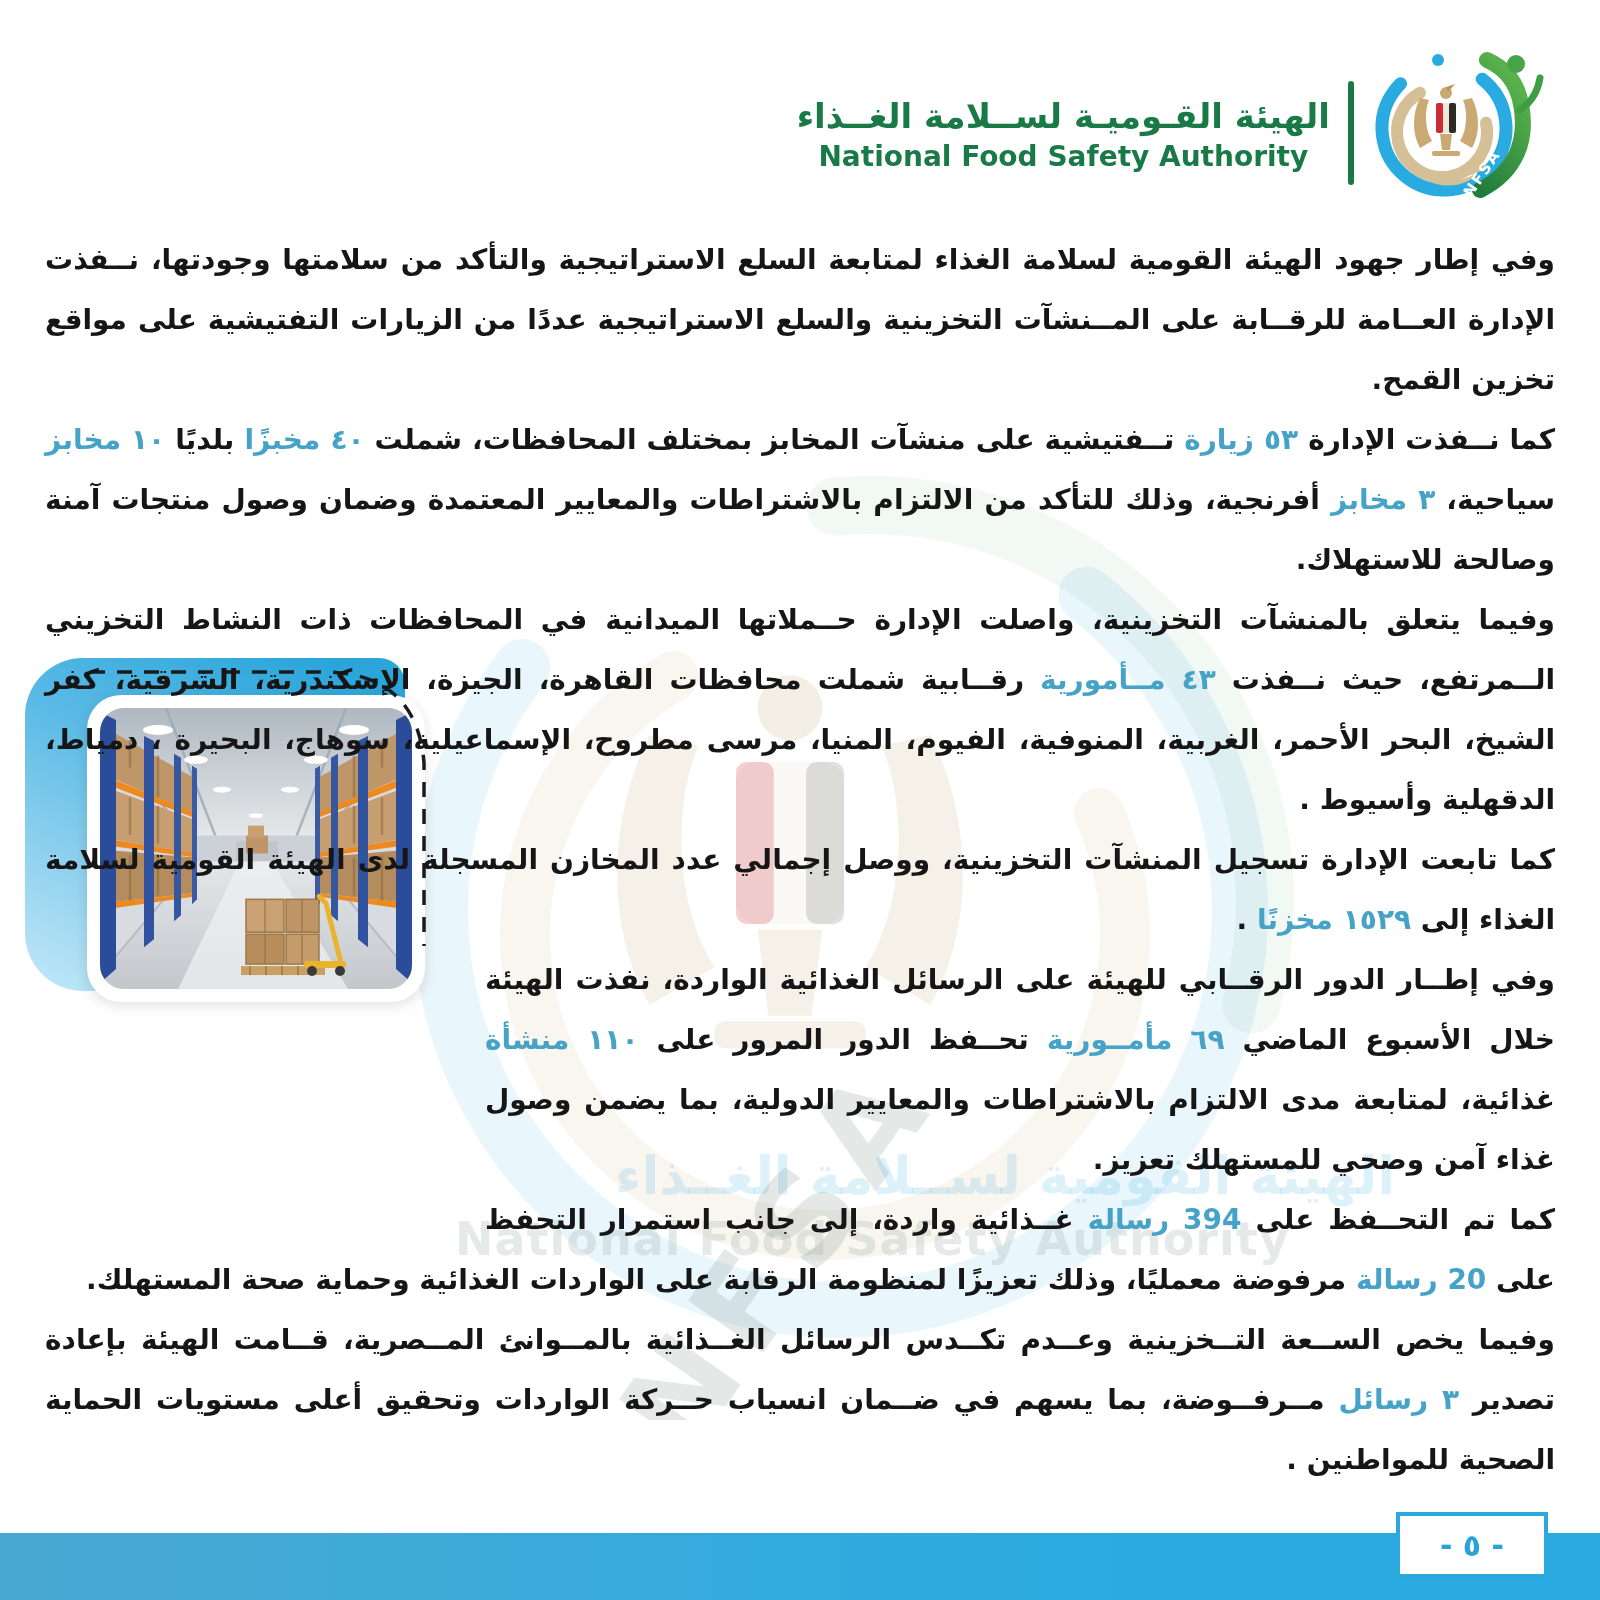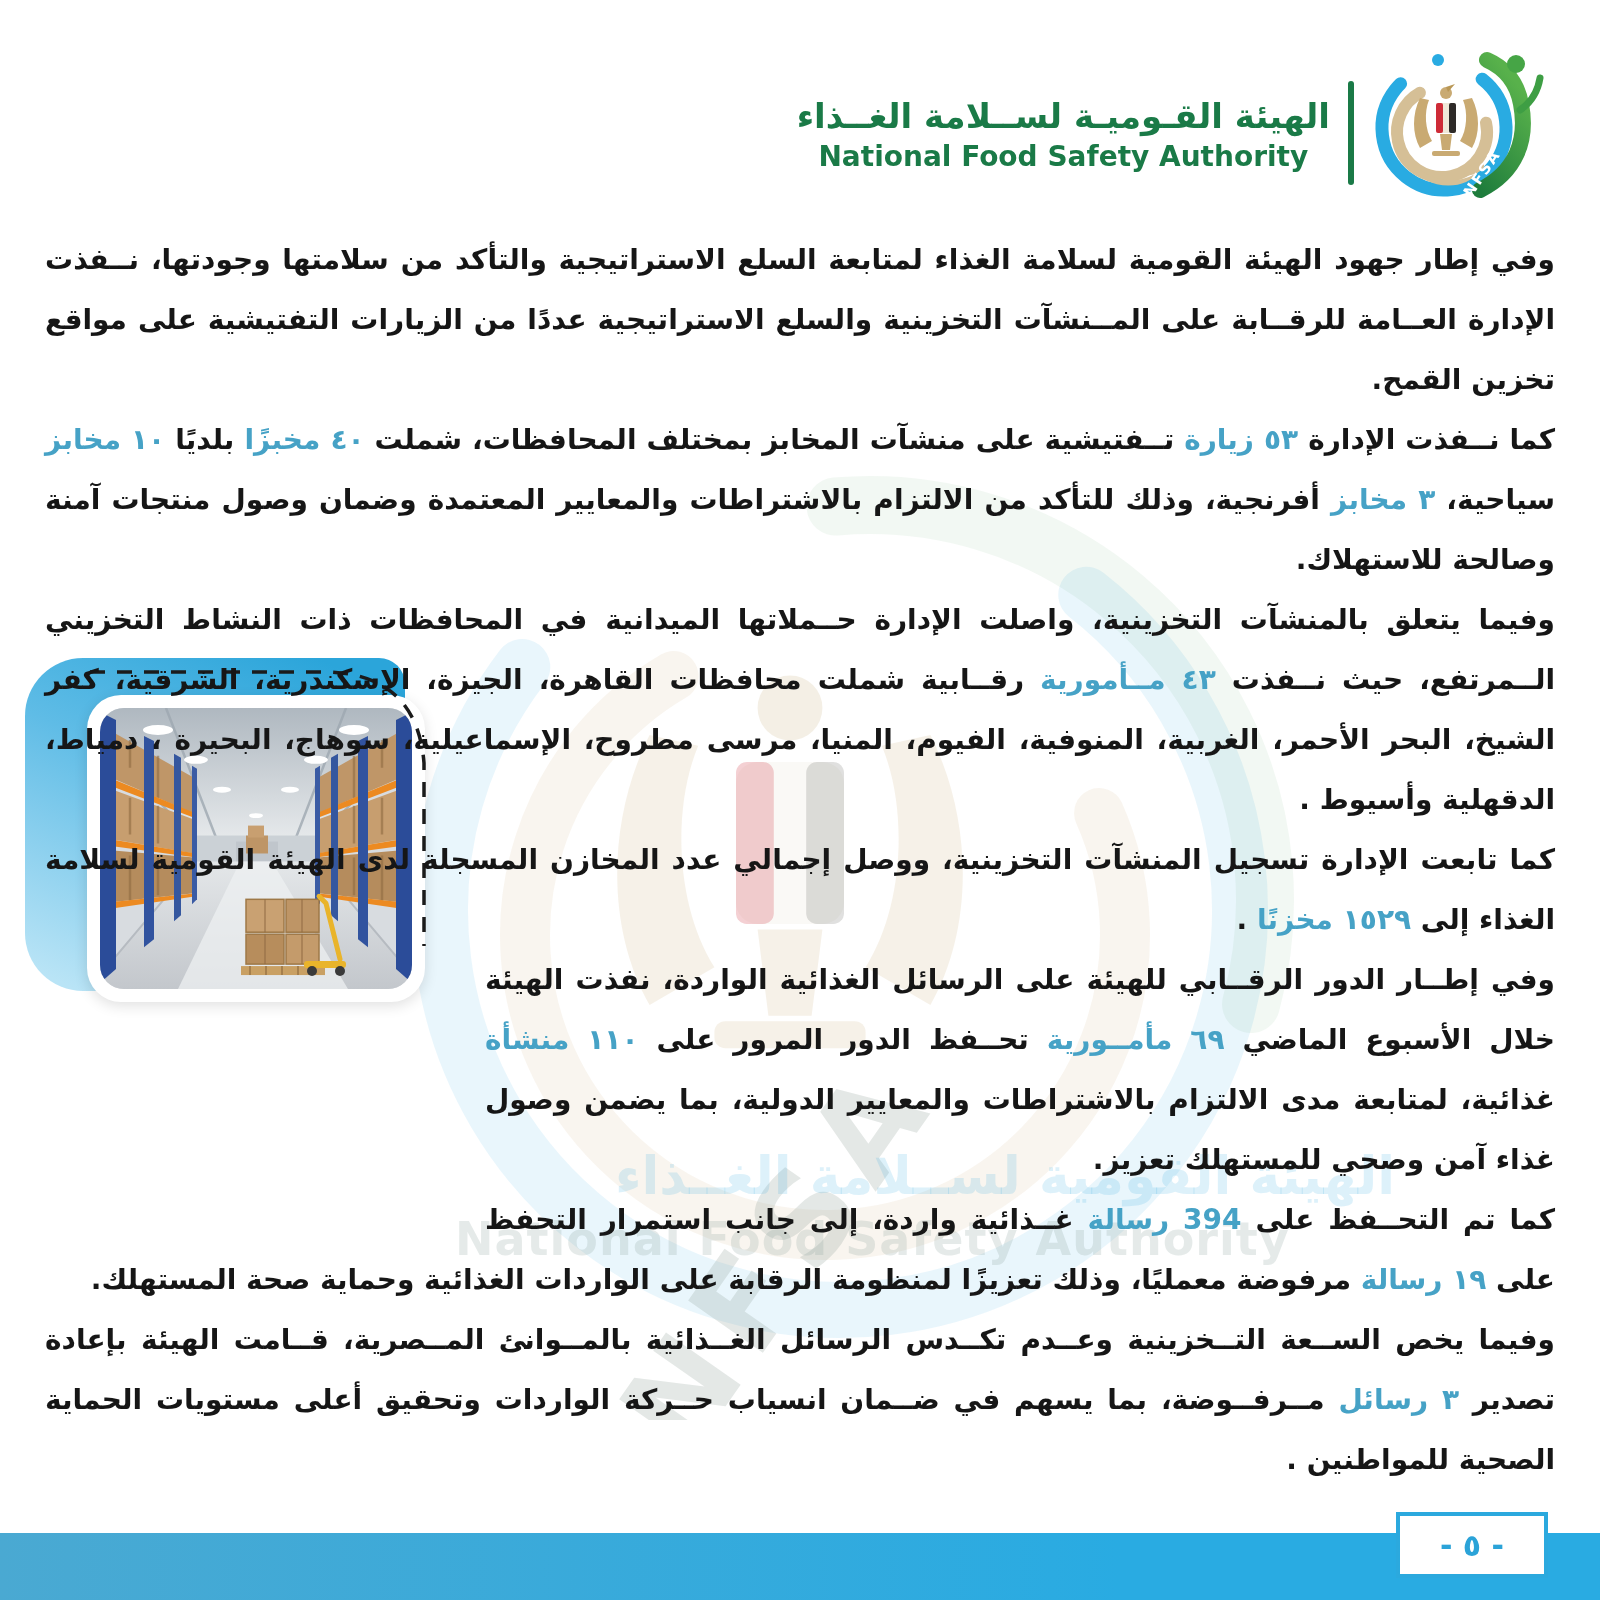--- a/index.html
+++ b/index.html
@@ -129,21 +129,21 @@
   </div>
 </header>
 
 <main class="content">
   <p class="para"><span>وفي إطار جهود الهيئة القومية لسلامة الغذاء لمتابعة السلع الاستراتيجية والتأكد من سلامتها وجودتها، نــفذت الإدارة العــامة للرقــابة على المــنشآت التخزينية والسلع الاستراتيجية عددًا من الزيارات التفتيشية على مواقع تخزين القمح.</span></p>
   <p class="para"><span>كما نــفذت الإدارة </span><span class="accent">٥٣ زيارة</span><span> تــفتيشية على منشآت المخابز بمختلف المحافظات، شملت </span><span class="accent">٤٠ مخبزًا</span><span> بلديًا </span><span class="accent">١٠ مخابز</span><span> سياحية، </span><span class="accent">٣ مخابز</span><span> أفرنجية، وذلك للتأكد من الالتزام بالاشتراطات والمعايير المعتمدة وضمان وصول منتجات آمنة وصالحة للاستهلاك.</span></p>
   <p class="para"><span>وفيما يتعلق بالمنشآت التخزينية، واصلت الإدارة حــملاتها الميدانية في المحافظات ذات النشاط التخزيني الــمرتفع، حيث نــفذت </span><span class="accent">٤٣ مــأمورية</span><span> رقــابية شملت محافظات القاهرة، الجيزة، الإسكندرية، الشرقية، كفر الشيخ،  البحر الأحمر، الغربية، المنوفية، الفيوم، المنيا، مرسى مطروح، الإسماعيلية، سوهاج، البحيرة ، دمياط، الدقهلية وأسيوط .</span></p>
   <p class="para"><span>كما تابعت الإدارة تسجيل المنشآت التخزينية، ووصل إجمالي عدد المخازن المسجلة لدى الهيئة القومية لسلامة الغذاء إلى </span><span class="accent">١٥٢٩ مخزنًا</span><span> .</span></p>
   <div class="spacer"></div>
   <p class="para"><span>وفي إطــار الدور الرقــابي للهيئة على الرسائل الغذائية الواردة، نفذت الهيئة خلال الأسبوع الماضي </span><span class="accent">٦٩ مأمــورية</span><span> تحــفظ الدور المرور على </span><span class="accent">١١٠ منشأة</span><span> غذائية، لمتابعة مدى الالتزام بالاشتراطات والمعايير الدولية، بما يضمن وصول غذاء آمن وصحي للمستهلك تعزيز.</span></p>
-  <p class="para"><span>كما تم التحــفظ على </span><span class="accent">394 رسالة</span><span> غــذائية واردة، إلى جانب استمرار التحفظ على </span><span class="accent">١٩ رسالة</span><span> مرفوضة معمليًا، وذلك تعزيزًا لمنظومة الرقابة على الواردات الغذائية وحماية صحة المستهلك.</span></p>
+  <p class="para"><span>كما تم التحــفظ على </span><span class="accent">394 رسالة</span><span> غــذائية واردة، إلى جانب استمرار التحفظ على </span><span class="accent">20 رسالة</span><span> مرفوضة معمليًا، وذلك تعزيزًا لمنظومة الرقابة على الواردات الغذائية وحماية صحة المستهلك.</span></p>
   <p class="para"><span>وفيما يخص الســعة التــخزينية وعــدم تكــدس الرسائل الغــذائية بالمــوانئ المــصرية، قــامت الهيئة بإعادة تصدير </span><span class="accent">٣ رسائل</span><span> مــرفــوضة، بما يسهم في ضــمان انسياب حــركة الواردات وتحقيق أعلى مستويات الحماية الصحية للمواطنين .</span></p>
 </main>
 
 <div class="photo-card">
   <div class="card-blue"></div>
   <div class="card-white"></div>
   <div class="photo">
     <svg viewBox="0 0 312 282" preserveAspectRatio="none">
       <defs>
         <linearGradient id="ceil" x1="0" y1="0" x2="0" y2="1">

